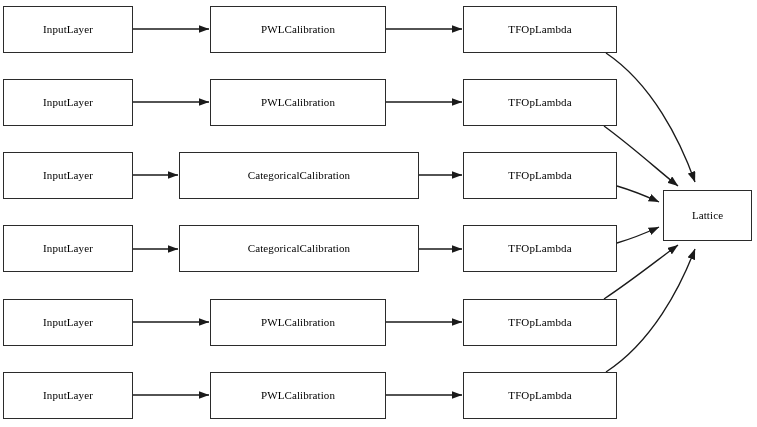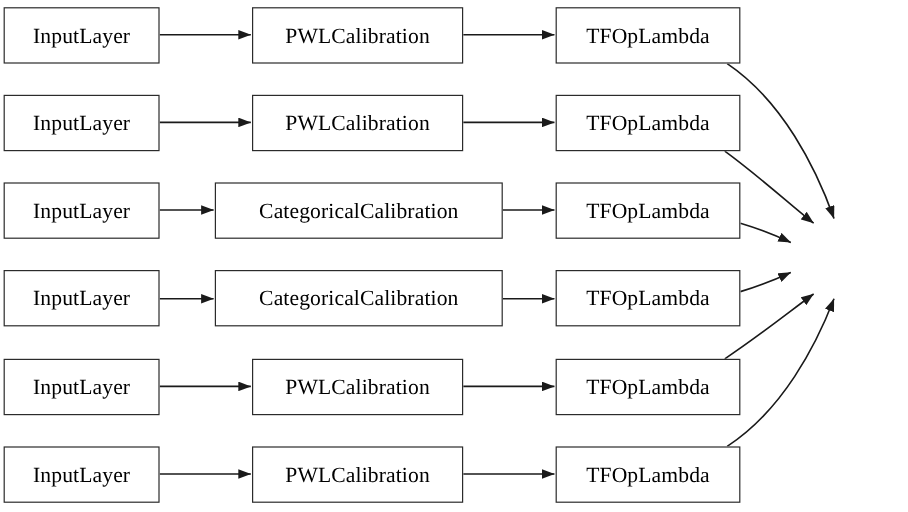--- a/index.html
+++ b/index.html
@@ -25,21 +25,21 @@
   }
   .node {
     position: absolute;
     box-sizing: border-box;
     border: 1.4px solid #2b2b2b;
     background: #ffffff;
     display: flex;
     align-items: center;
     justify-content: center;
     color: #000000;
-    font-size: 18px;
+    font-size: 11px;
     line-height: 1;
     letter-spacing: 0.1px;
     white-space: nowrap;
     z-index: 2;
   }
   .node .lbl {
     display: block;
     transform: translateY(-0.5px);
   }
 </style>
@@ -137,14 +137,17 @@
   <div class="node" style="left:3px; top:372px; width:130px; height:47px;">
     <span class="lbl">InputLayer</span>
   </div>
   <div class="node" style="left:210px; top:372px; width:176px; height:47px;">
     <span class="lbl">PWLCalibration</span>
   </div>
   <div class="node" style="left:463px; top:372px; width:154px; height:47px;">
     <span class="lbl">TFOpLambda</span>
   </div>
 
+  <div class="node" style="left:663px; top:190px; width:89px; height:51px;">
+    <span class="lbl">Lattice</span>
+  </div>
 
 </div>
 
 </body></html>

